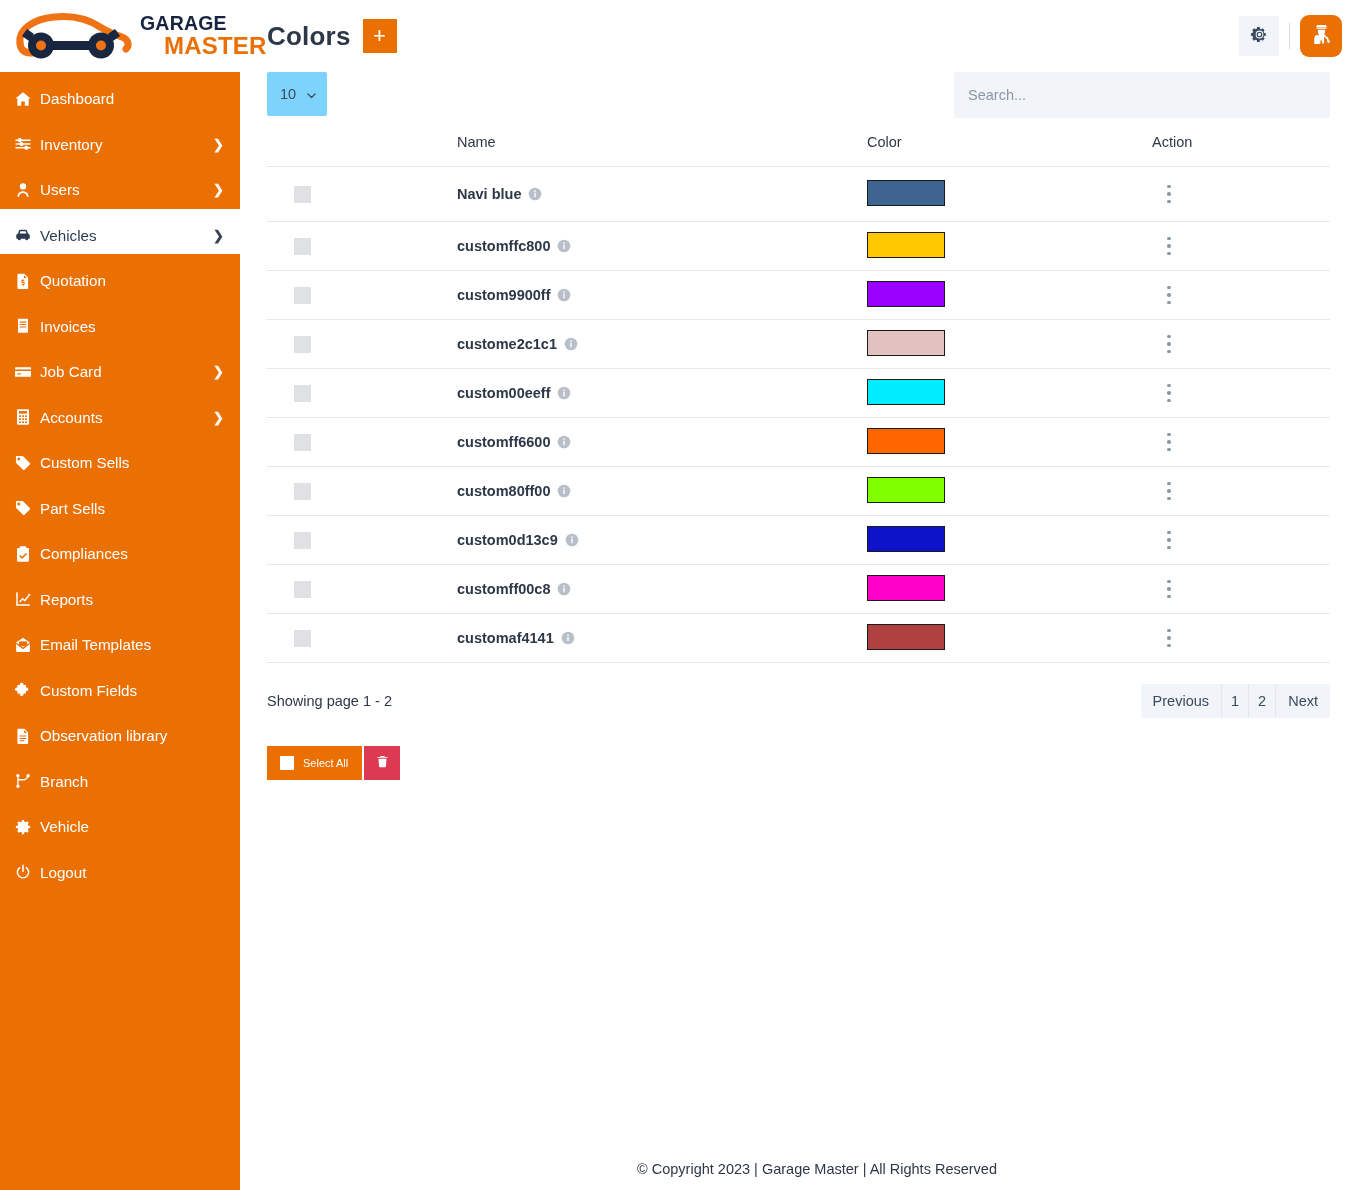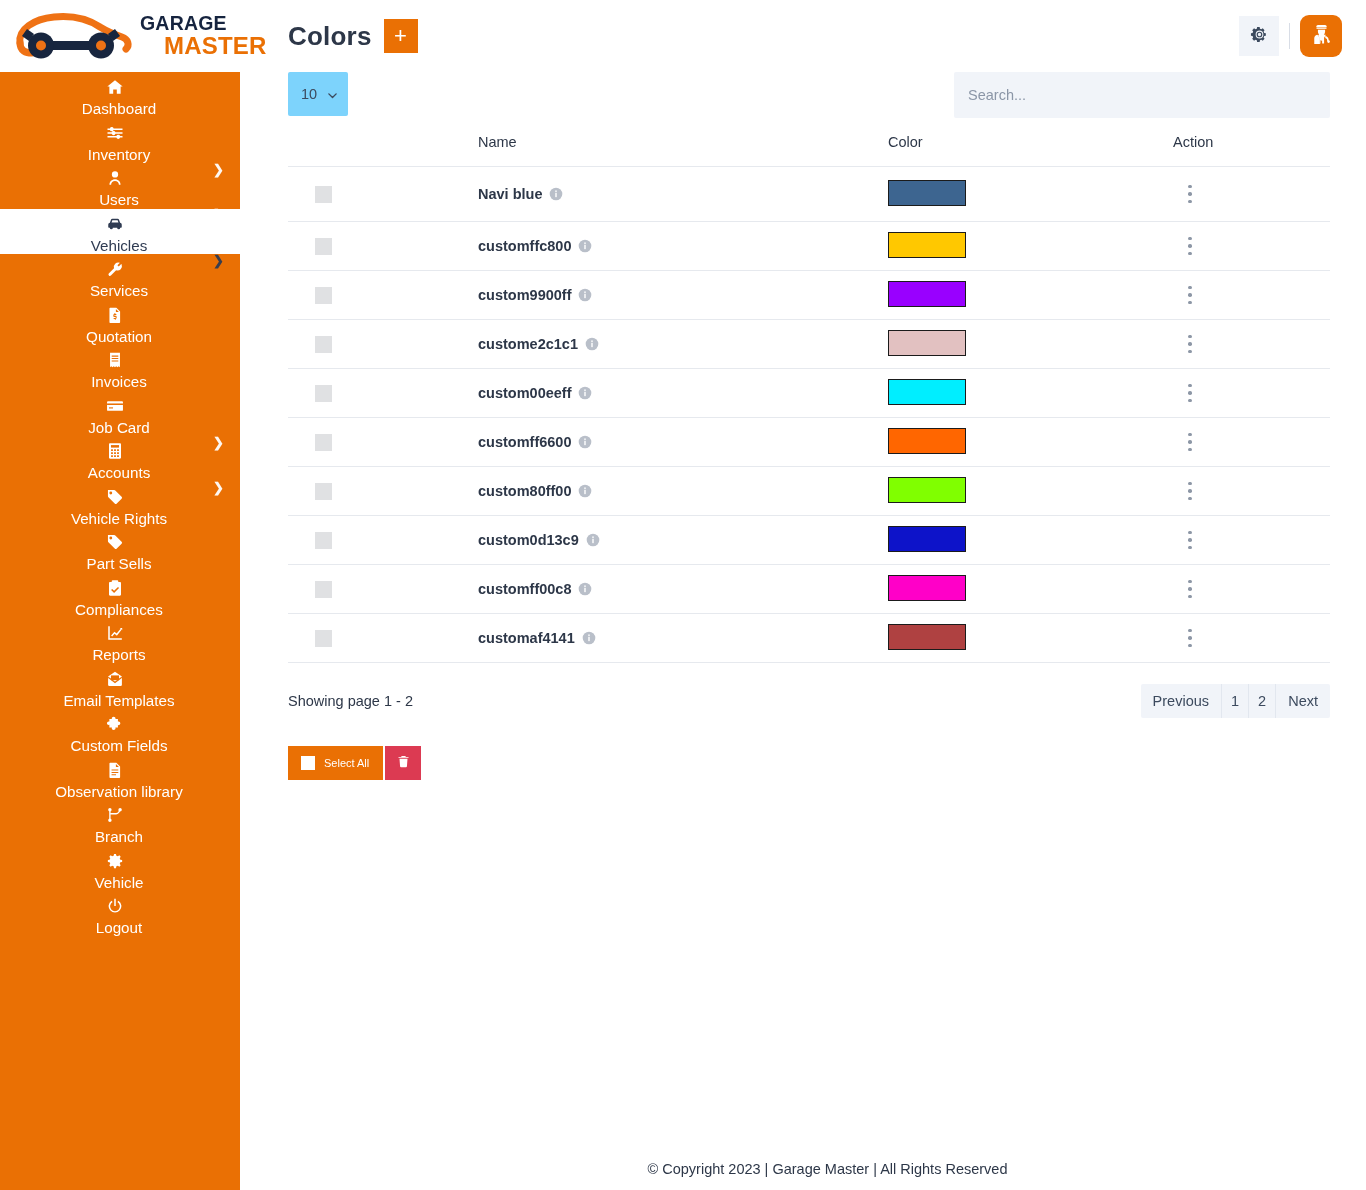--- a/index.html
+++ b/index.html
@@ -2,21 +2,21 @@
 <html><head>
 <meta charset="utf-8">
 <style>
   * { box-sizing: border-box; margin: 0; padding: 0; }
   html, body {
     width: 1366px; height: 1190px;
     font-family: "Liberation Sans", sans-serif;
     background: #ffffff;
     overflow: hidden;
   }
-  .app { position: relative; width: 1366px; height: 1116px; display: flex; gap: 21px; }
+  .app { position: relative; width: 1366px; height: 1116px; display: flex; }
 
   
   .sidebar {
     width: 240px; height: 1190px;
     background: #ea7004;
     flex: 0 0 240px;
     position: relative;
     z-index: 5;
   }
   .brand {
@@ -32,23 +32,23 @@
   }
   .brand-bottom {
     font-size: 24px; font-weight: bold; color: #ea7004;
     letter-spacing: .2px;
     margin-left: 24px;
   }
 
   .nav { padding-top: 0; }
   .nav-item {
     display: flex; align-items: center;
-    height: 45.5px; padding: 2px 16px 0 14px;
+    height: 45.5px; padding: 8px 16px 0 14px;
     color: #ffffff; font-size: 15.2px;
-    cursor: pointer; position: relative; flex-direction: column;
+    cursor: pointer; position: relative;
   }
   .nav-item .nav-icon {
     width: 26px; flex: 0 0 26px;
     display: flex; align-items: center; justify-content: flex-start;
   }
   .nav-item .nav-icon svg { display: block; }
   .nav-label { flex: 1 1 auto; white-space: nowrap; }
   .nav-caret {
     font-size: 13px; font-weight: bold; line-height: 1;
     margin-left: auto; opacity: .95;
@@ -237,28 +237,20 @@
             <svg viewBox="0 0 24 24" width="18" height="18" fill="#2f3b52">
               <path d="M5.2 10.2 6.6 6.4A2 2 0 0 1 8.5 5h7a2 2 0 0 1 1.9 1.4l1.4 3.8A2.6 2.6 0 0 1 21 12.6V16a1 1 0 0 1-1 1h-1.1a2 2 0 1 1-4 0h-5.8a2 2 0 1 1-4 0H4a1 1 0 0 1-1-1v-3.4a2.6 2.6 0 0 1 2.2-2.4zM7.4 10h9.2l-1.1-3H8.5l-1.1 3z"></path>
             </svg>
           </span>
           <span class="nav-label">Vehicles</span>
           <span class="nav-caret">❯</span>
         </div>
         <div class="nav-item">
           <span class="nav-icon">
             <svg viewBox="0 0 24 24" width="18" height="18" fill="#ffffff">
-              <path d="M20.3 5.4 17 8.7l-1.8-1.8 3.3-3.3a6 6 0 0 0-7.8 7.4l-7 7a2 2 0 0 0 2.8 2.8l7-7a6 6 0 0 0 7.4-7.8z"></path>
-            </svg>
-          </span>
-          <span class="nav-label">Services</span>
-        </div>
-        <div class="nav-item">
-          <span class="nav-icon">
-            <svg viewBox="0 0 24 24" width="18" height="18" fill="#ffffff">
               <path d="M5.6 2.4h8.2l5 5v14.2a1 1 0 0 1-1 1H5.6a1 1 0 0 1-1-1V3.4a1 1 0 0 1 1-1zm7.6 1.7v4h4l-4-4z"></path>
               <path d="M12.6 9.6v1h1.2v1.3h-2.6v1.1h1.6c.8 0 1.4.6 1.4 1.4v1.4c0 .7-.5 1.3-1.2 1.4v1h-1.2v-1H10.2v-1.3h2.6v-1.1h-1.6c-.8 0-1.4-.6-1.4-1.4v-1.4c0-.7.5-1.3 1.2-1.4v-1h1.6z" fill="#ea7004"></path>
             </svg>
           </span>
           <span class="nav-label">Quotation</span>
         </div>
         <div class="nav-item">
           <span class="nav-icon">
             <svg viewBox="0 0 24 24" width="18" height="18" fill="#ffffff">
               <path d="M5.4 2.4h13.2v19.2l-1.7-1.2-1.6 1.2-1.7-1.2-1.6 1.2-1.7-1.2-1.6 1.2-1.7-1.2-1.6 1.2V2.4z"></path>
@@ -288,21 +280,21 @@
           </span>
           <span class="nav-label">Accounts</span>
           <span class="nav-caret">❯</span>
         </div>
         <div class="nav-item">
           <span class="nav-icon">
             <svg viewBox="0 0 24 24" width="18" height="18" fill="#ffffff">
               <path d="M2.6 2.6h8.4a2 2 0 0 1 1.4.6l8.4 8.4a2 2 0 0 1 0 2.8l-6.4 6.4a2 2 0 0 1-2.8 0L3.2 12.4a2 2 0 0 1-.6-1.4V2.6zm3.8 2.2a1.9 1.9 0 1 0 0 3.8 1.9 1.9 0 0 0 0-3.8z"></path>
             </svg>
           </span>
-          <span class="nav-label">Vehicle Rights</span>
+          <span class="nav-label">Custom Sells</span>
         </div>
         <div class="nav-item">
           <span class="nav-icon">
             <svg viewBox="0 0 24 24" width="18" height="18" fill="#ffffff">
               <path d="M2.6 2.6h8.4a2 2 0 0 1 1.4.6l8.4 8.4a2 2 0 0 1 0 2.8l-6.4 6.4a2 2 0 0 1-2.8 0L3.2 12.4a2 2 0 0 1-.6-1.4V2.6zm3.8 2.2a1.9 1.9 0 1 0 0 3.8 1.9 1.9 0 0 0 0-3.8z"></path>
             </svg>
           </span>
           <span class="nav-label">Part Sells</span>
         </div>
         <div class="nav-item">

